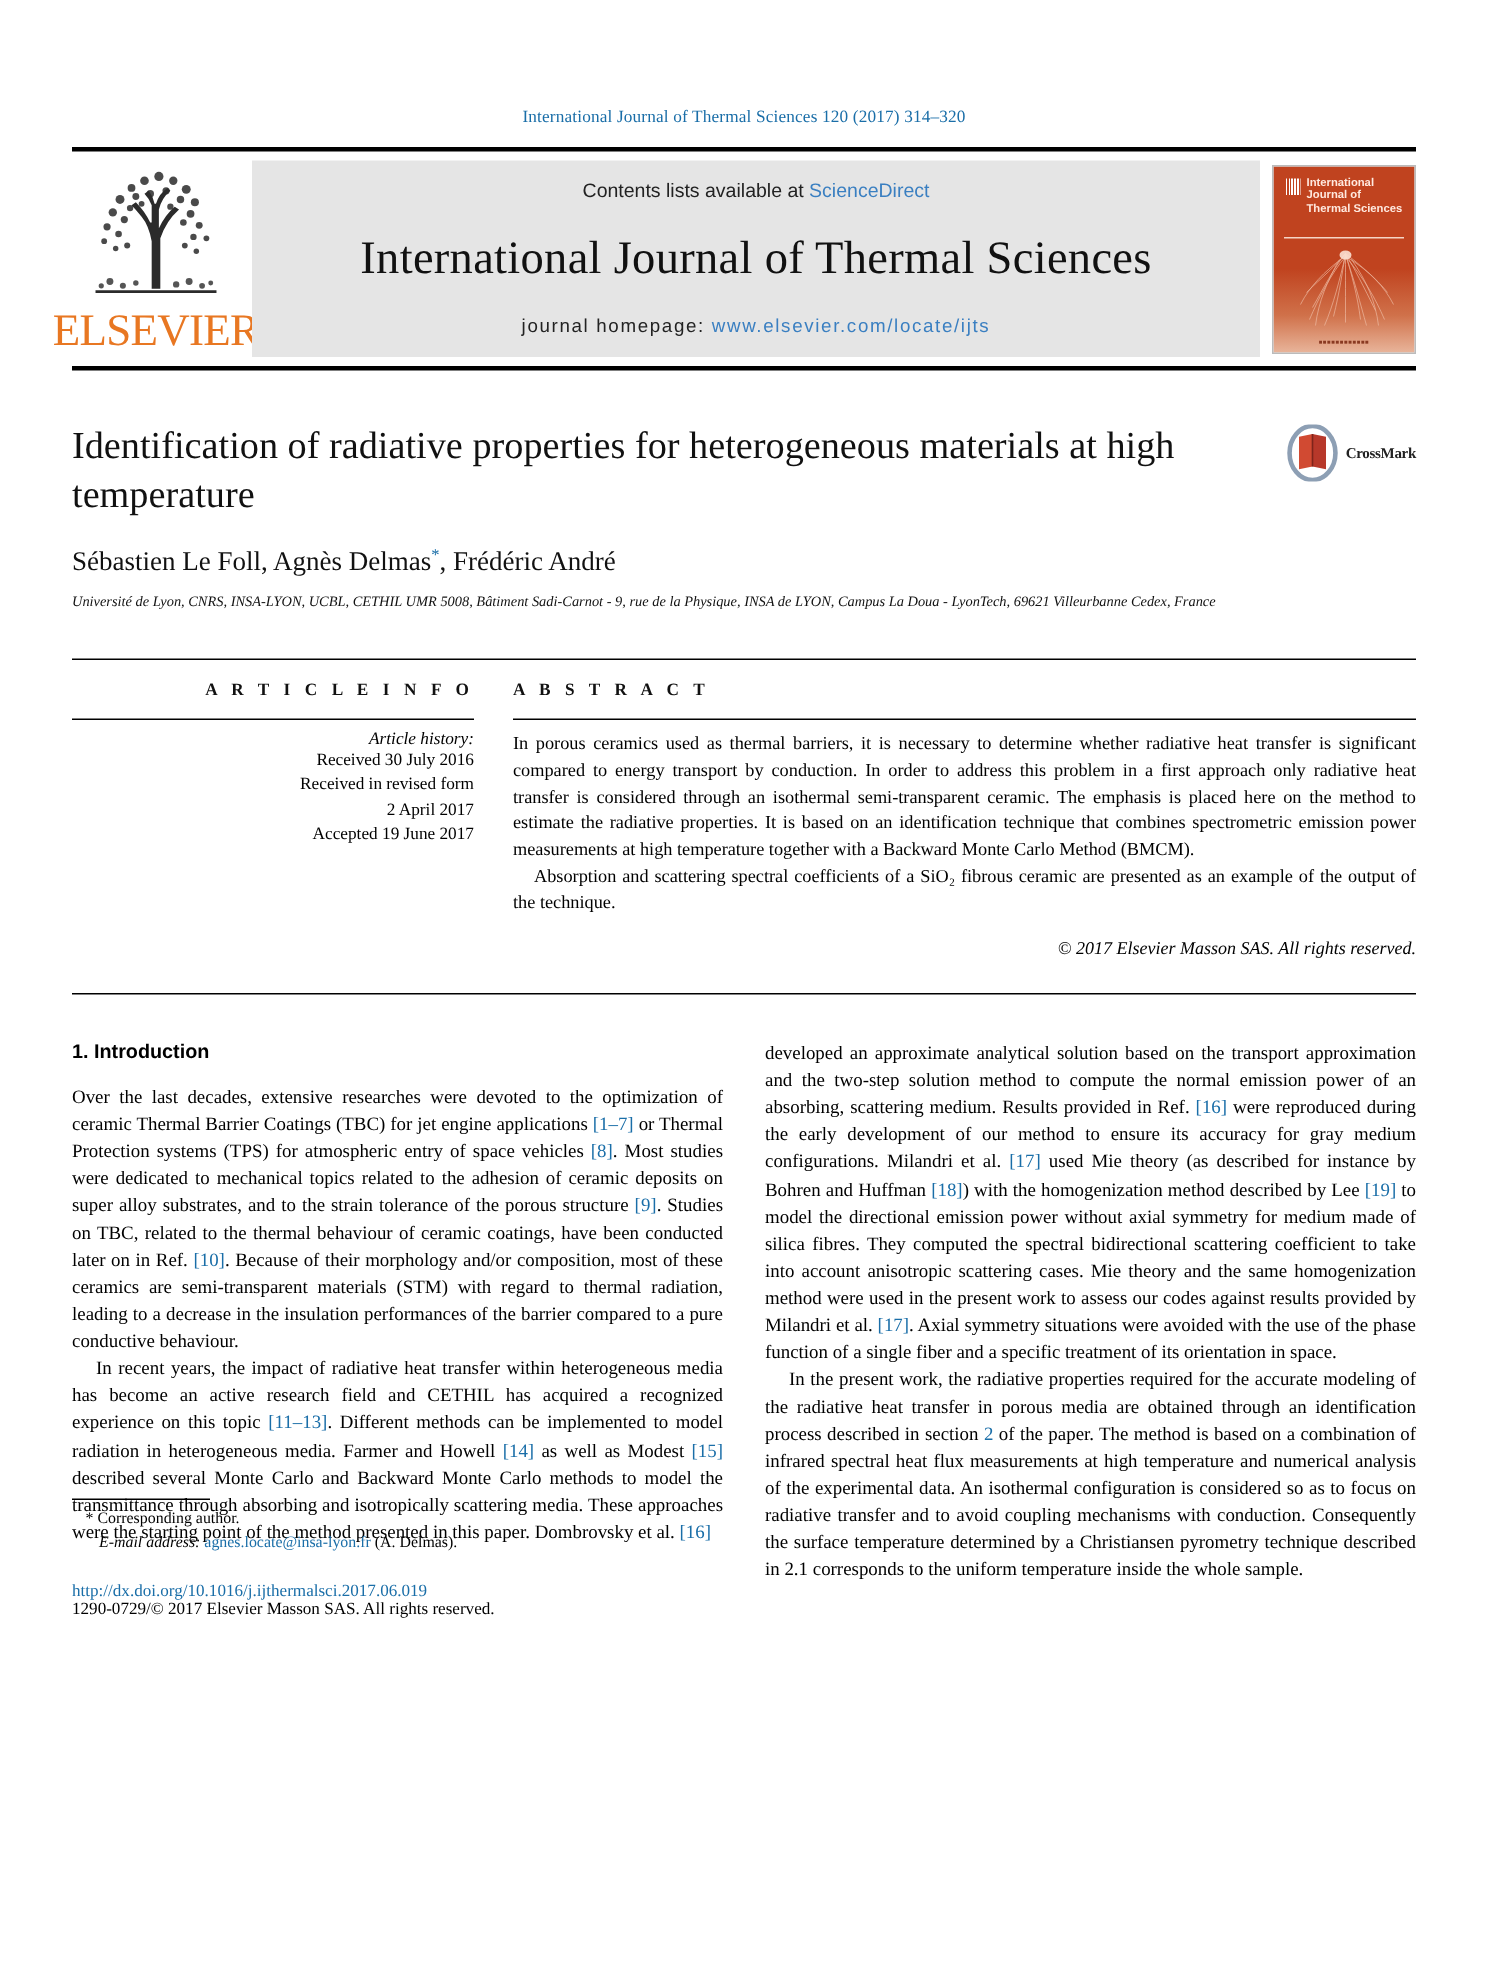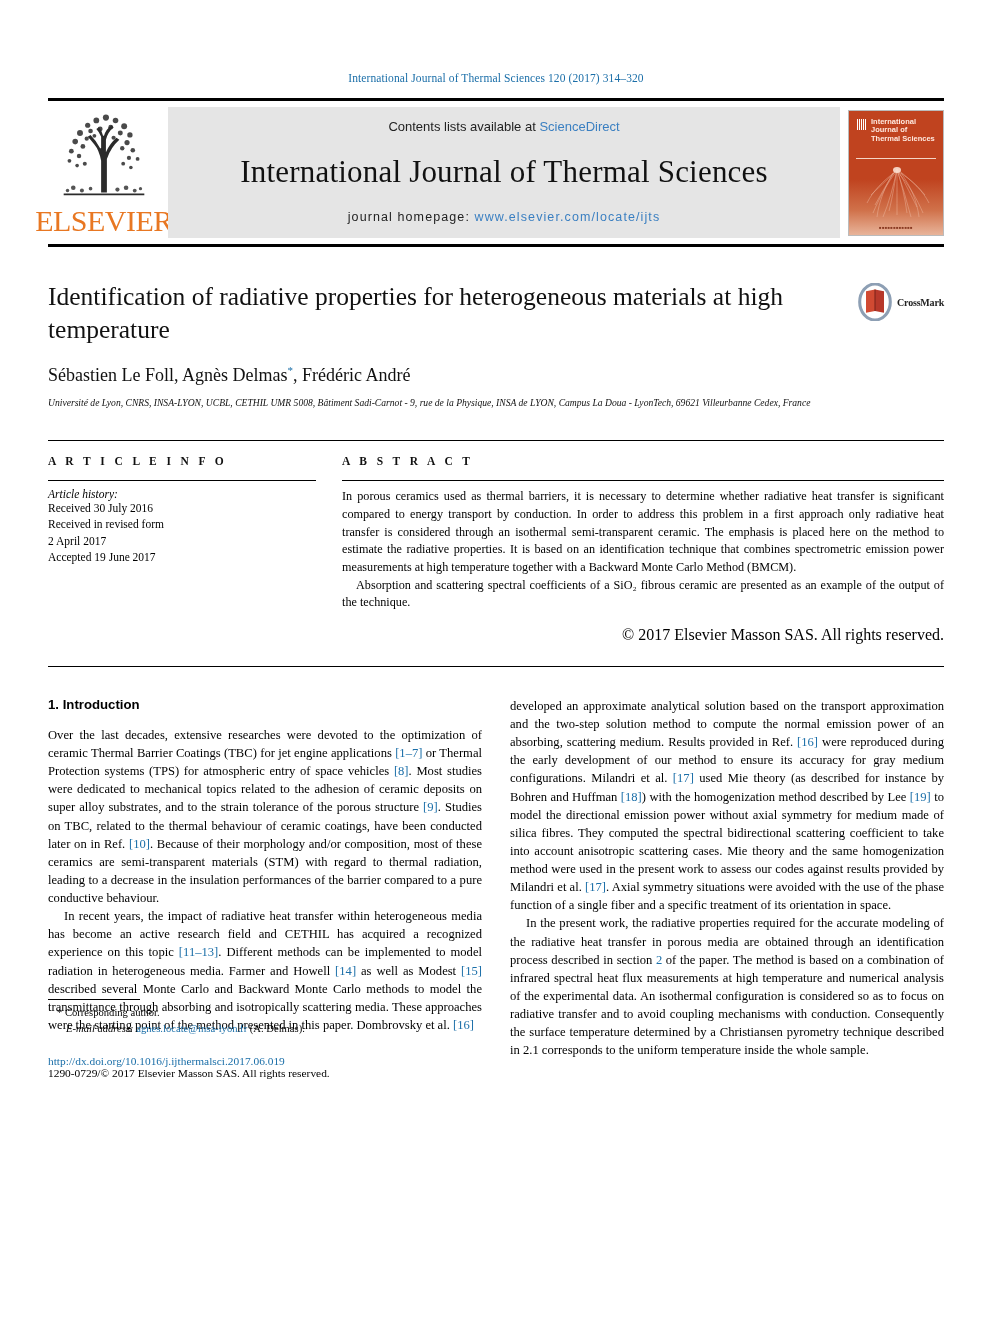--- a/index.html
+++ b/index.html
@@ -166,21 +166,21 @@
   }
 
   
   .info-abstract {
     margin: 30px 48px 0 48px;
     border-top: 1px solid #000;
     padding-top: 14px;
     display: flex;
     gap: 26px;
   }
-  .col-info { flex: 0 0 268px; }
+  .col-info { flex: 0 0 268px; text-align: right; }
   .col-abstract { flex: 1 1 auto; }
   .sec-head {
     font-family: "Liberation Serif", serif;
     font-size: 11.5px;
     font-weight: bold;
     letter-spacing: 3.4px;
     color: #111;
   }
   .rule-thin { border-top: 1px solid #000; margin-top: 13px; }
   .hist-label {
@@ -193,23 +193,24 @@
     font-size: 12.2px;
     line-height: 1.45;
     text-align: justify;
     margin-top: 7px;
     font-family: "Liberation Serif", serif;
   }
   .abstract-body p { margin: 0; }
   .abstract-body p + p { text-indent: 14px; }
   .copyright {
     text-align: right;
-    font-size: 16px;
+    font-size: 12px;
     margin-top: 14px;
     font-family: "Liberation Serif", serif;
+    font-style: italic;
   }
 
   .divider-bottom { margin: 22px 48px 0 48px; border-top: 1px solid #000; }
 
   
   .body-cols {
     margin: 30px 48px 0 48px;
     display: flex;
     gap: 28px;
   }

